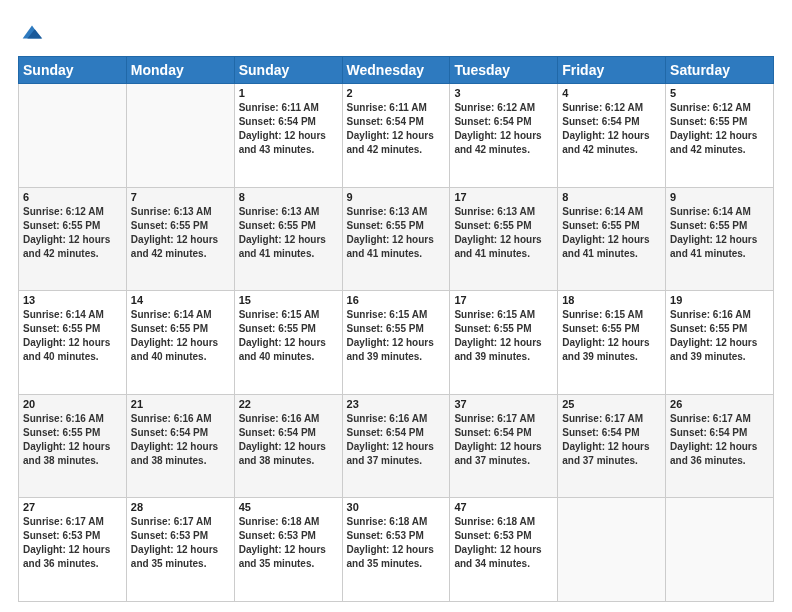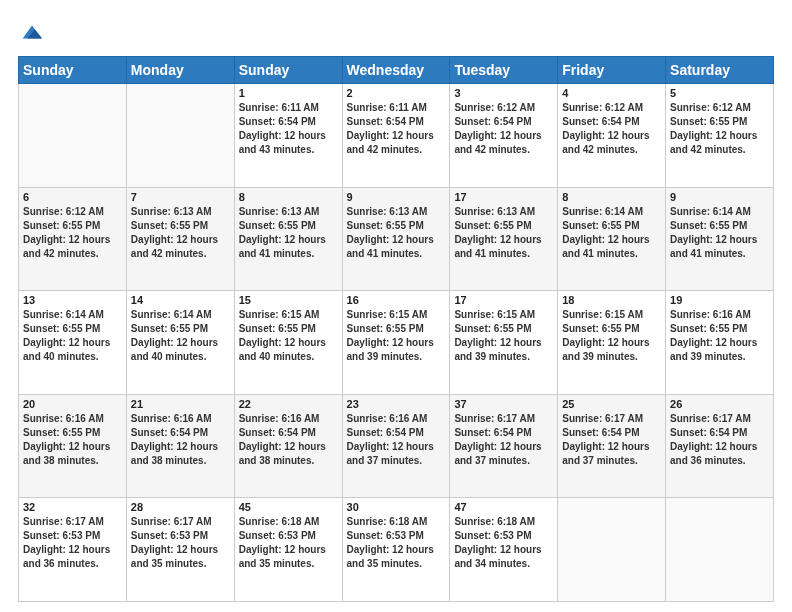--- a/index.html
+++ b/index.html
@@ -248,21 +248,21 @@
             <span class="day-number">25</span>
             <div class="day-info">Sunrise: 6:17 AM<br>Sunset: 6:54 PM<br>Daylight: 12 hours and 37 minutes.</div>
           </td>
           <td>
             <span class="day-number">26</span>
             <div class="day-info">Sunrise: 6:17 AM<br>Sunset: 6:54 PM<br>Daylight: 12 hours and 36 minutes.</div>
           </td>
         </tr>
         <tr>
           <td>
-            <span class="day-number">32</span>
+            <span class="day-number">27</span>
             <div class="day-info">Sunrise: 6:17 AM<br>Sunset: 6:53 PM<br>Daylight: 12 hours and 36 minutes.</div>
           </td>
           <td>
             <span class="day-number">28</span>
             <div class="day-info">Sunrise: 6:17 AM<br>Sunset: 6:53 PM<br>Daylight: 12 hours and 35 minutes.</div>
           </td>
           <td>
             <span class="day-number">45</span>
             <div class="day-info">Sunrise: 6:18 AM<br>Sunset: 6:53 PM<br>Daylight: 12 hours and 35 minutes.</div>
           </td>

